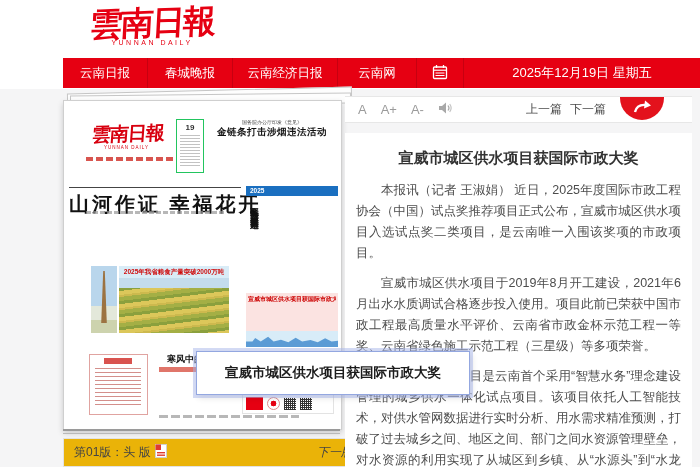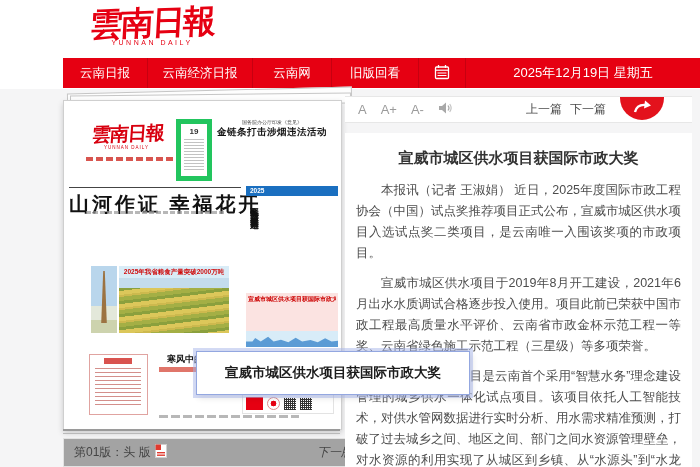--- a/index.html
+++ b/index.html
@@ -29,21 +29,21 @@
   
   .np{position:absolute;left:63px;top:100px;width:277px;height:328px;background:#fff;
       border:1px solid #cfcfcf;box-shadow:0 3px 6px rgba(0,0,0,.18);z-index:2;cursor:pointer;}
   .np *{position:absolute;}
   .np-masthead{left:28px;top:22px;width:78px;font-family:"DejaVu Serif",serif;font-weight:bold;
                font-size:19px;line-height:21px;color:#d8000f;letter-spacing:-1px;
                transform:skewX(-6deg) rotate(-2deg);white-space:nowrap;}
   .np-masthead-sub{left:40px;top:44px;font-size:4.5px;color:#d8000f;letter-spacing:1px;}
   .np-tagline{left:22px;top:56px;width:92px;height:4px;
               background:repeating-linear-gradient(to right,#d8554f 0 7px,transparent 7px 10px);}
-  .np-datebox{left:112px;top:18px;width:26px;height:52px;border:5px solid #22c55e;background:#fff;}
+  .np-datebox{left:112px;top:18px;width:26px;height:52px;border:1px solid #22c55e;background:#fff;}
   .np-dateday{left:0;top:3px;width:100%;text-align:center;font-size:8px;font-weight:bold;color:#333;}
   .np-datelines{left:3px;top:15px;width:20px;height:32px;
                 background:repeating-linear-gradient(#9a9a9a 0 1px,transparent 1px 3px);opacity:.6;}
   .np-kicker{left:142px;top:18px;width:132px;text-align:center;font-size:5px;color:#444;white-space:nowrap;overflow:hidden;}
   .np-headline1{left:142px;top:25px;width:132px;text-align:center;font-size:9.5px;font-weight:bold;
                 color:#111;white-space:nowrap;letter-spacing:.5px;}
   .np-rule{left:5px;top:86px;width:172px;border-top:1.5px solid #444;}
   .np-headline2{left:5px;top:90px;width:172px;text-align:center;font-size:20px;font-weight:bold;
                 color:#111;letter-spacing:3px;white-space:nowrap;}
   .np-subtitle{left:22px;top:110px;width:138px;height:3px;
@@ -100,21 +100,21 @@
          border-radius:0 0 22px 22px;display:flex;align-items:flex-start;justify-content:center;cursor:pointer;}
   .article-panel{position:absolute;left:345px;top:133px;width:347px;height:334px;background:#fff;
                  box-sizing:border-box;padding:14px 11px 0;z-index:3;}
   .article-title{font-size:15px;font-weight:bold;color:#333;text-align:center;margin:2px 0 12px;}
   .article-panel p{font-size:12.5px;line-height:21px;color:#4c4c4c;text-indent:2em;
                    text-align:justify;margin:0 0 9px;}
 
   
   .bline1{position:absolute;left:63px;top:429px;width:277px;border-top:2px solid #9a9a9a;z-index:2;}
   .bline2{position:absolute;left:63px;top:433px;width:277px;border-top:1px solid #b9b9b9;z-index:2;}
-  .pager{position:absolute;left:63px;top:438px;width:301px;height:29px;background:#a3a3a3;
+  .pager{position:absolute;left:63px;top:438px;width:301px;height:29px;background:#eab308;
          border:1px solid #e2e2e2;box-sizing:border-box;display:flex;align-items:center;
          justify-content:space-between;padding:0 10px;font-size:12px;color:#444;z-index:2;}
   .pager-left{display:flex;align-items:center;gap:4px;}
   .pager-next{cursor:pointer;font-style:italic;}
 
   
   .tooltip{position:absolute;left:196px;top:351px;width:272px;height:42px;background:#fff;
            border:1px solid #93a7e0;box-shadow:0 0 0 3px rgba(168,182,233,.5),2px 3px 6px rgba(0,0,0,.12);
            display:flex;align-items:center;justify-content:center;font-size:13.5px;font-weight:bold;
            color:#1c1c1c;z-index:10;}
@@ -125,23 +125,23 @@
 <div class="page">
   <div class="bg-lower"></div>
 
   <div class="logo-block">
     <div class="logo-text">雲南日報</div>
     <div class="logo-sub">YUNNAN DAILY</div>
   </div>
 
   <div class="navbar">
     <div class="nav-item" style="width:84px">云南日报</div>
+    <div class="nav-item" style="width:84px">春城晚报</div>
     <div class="nav-item" style="width:104px">云南经济日报</div>
     <div class="nav-item" style="width:78px">云南网</div>
-    <div class="nav-item" style="width:86px">旧版回看</div>
     <div class="nav-item cal-wrap">
       <span>
         <svg width="16" height="16" viewBox="0 0 16 16">
           <rect x="1.5" y="3" width="13" height="11.5" rx="1" fill="none" stroke="#fff" stroke-width="1.3"></rect>
           <line x1="1.5" y1="6.2" x2="14.5" y2="6.2" stroke="#fff" stroke-width="1.2"></line>
           <line x1="4.5" y1="1" x2="4.5" y2="4" stroke="#fff" stroke-width="1.3"></line>
           <line x1="11.5" y1="1" x2="11.5" y2="4" stroke="#fff" stroke-width="1.3"></line>
           <line x1="3.5" y1="9" x2="12.5" y2="9" stroke="#fff" stroke-width="1"></line>
           <line x1="3.5" y1="11.5" x2="12.5" y2="11.5" stroke="#fff" stroke-width="1"></line>
         </svg>

